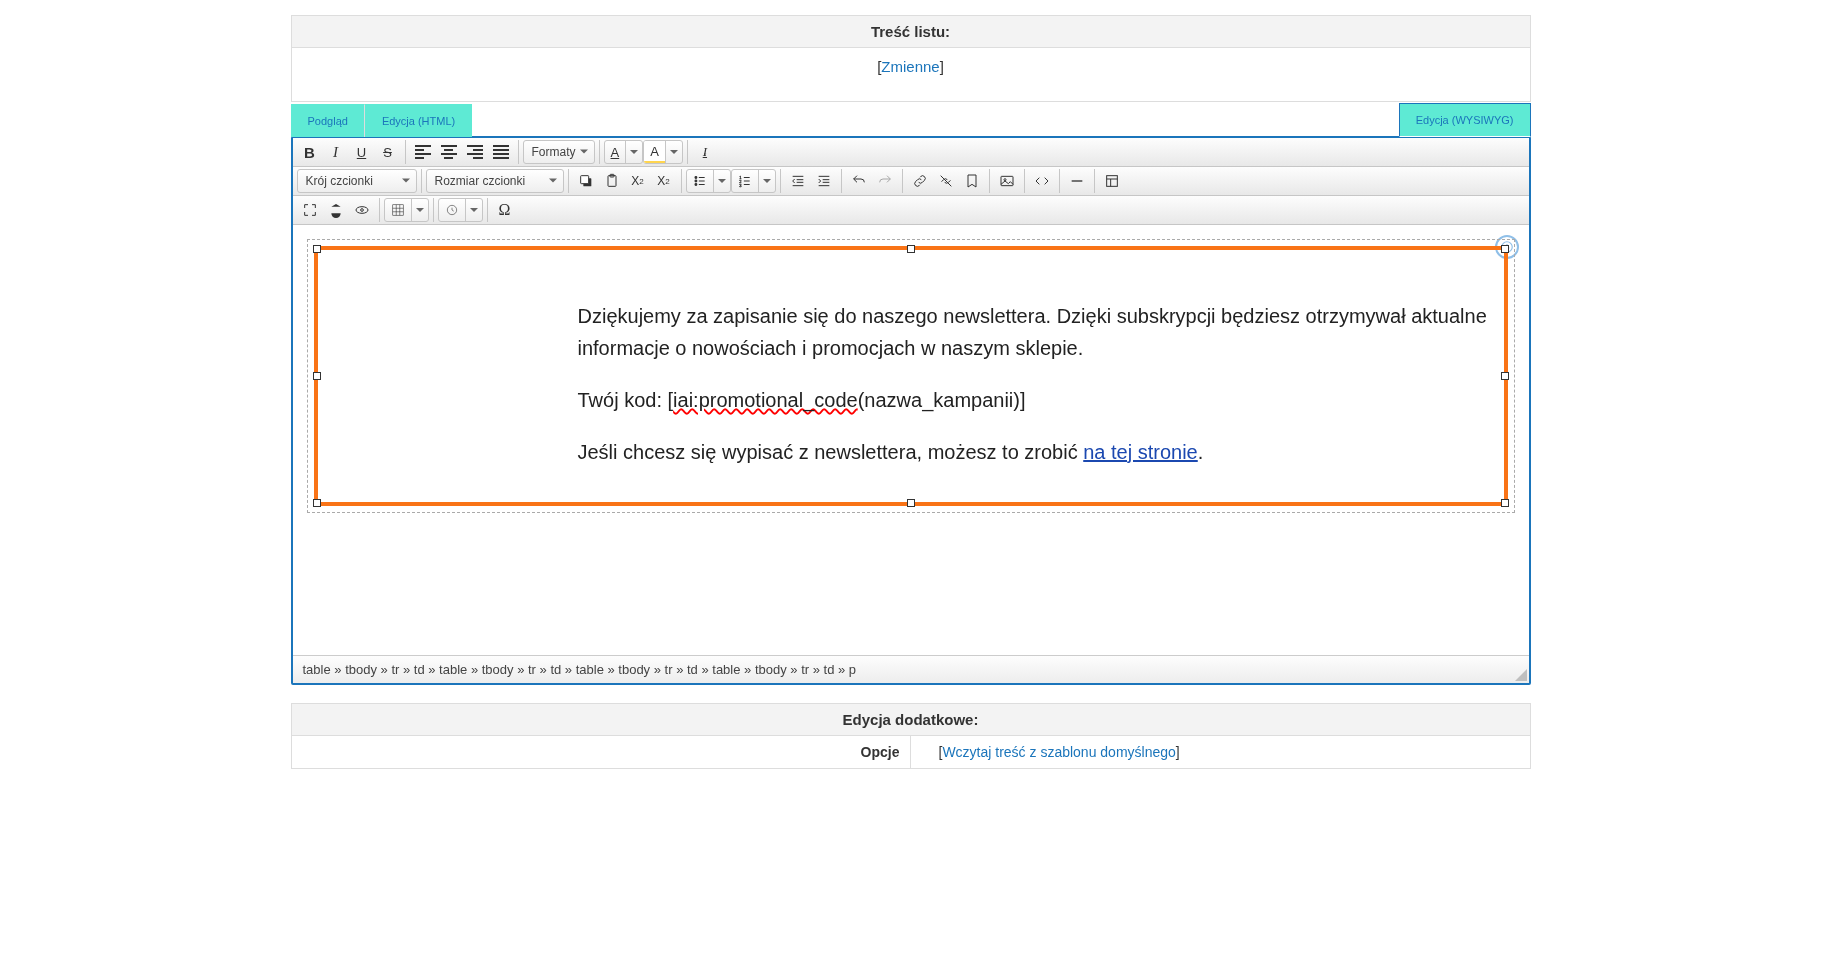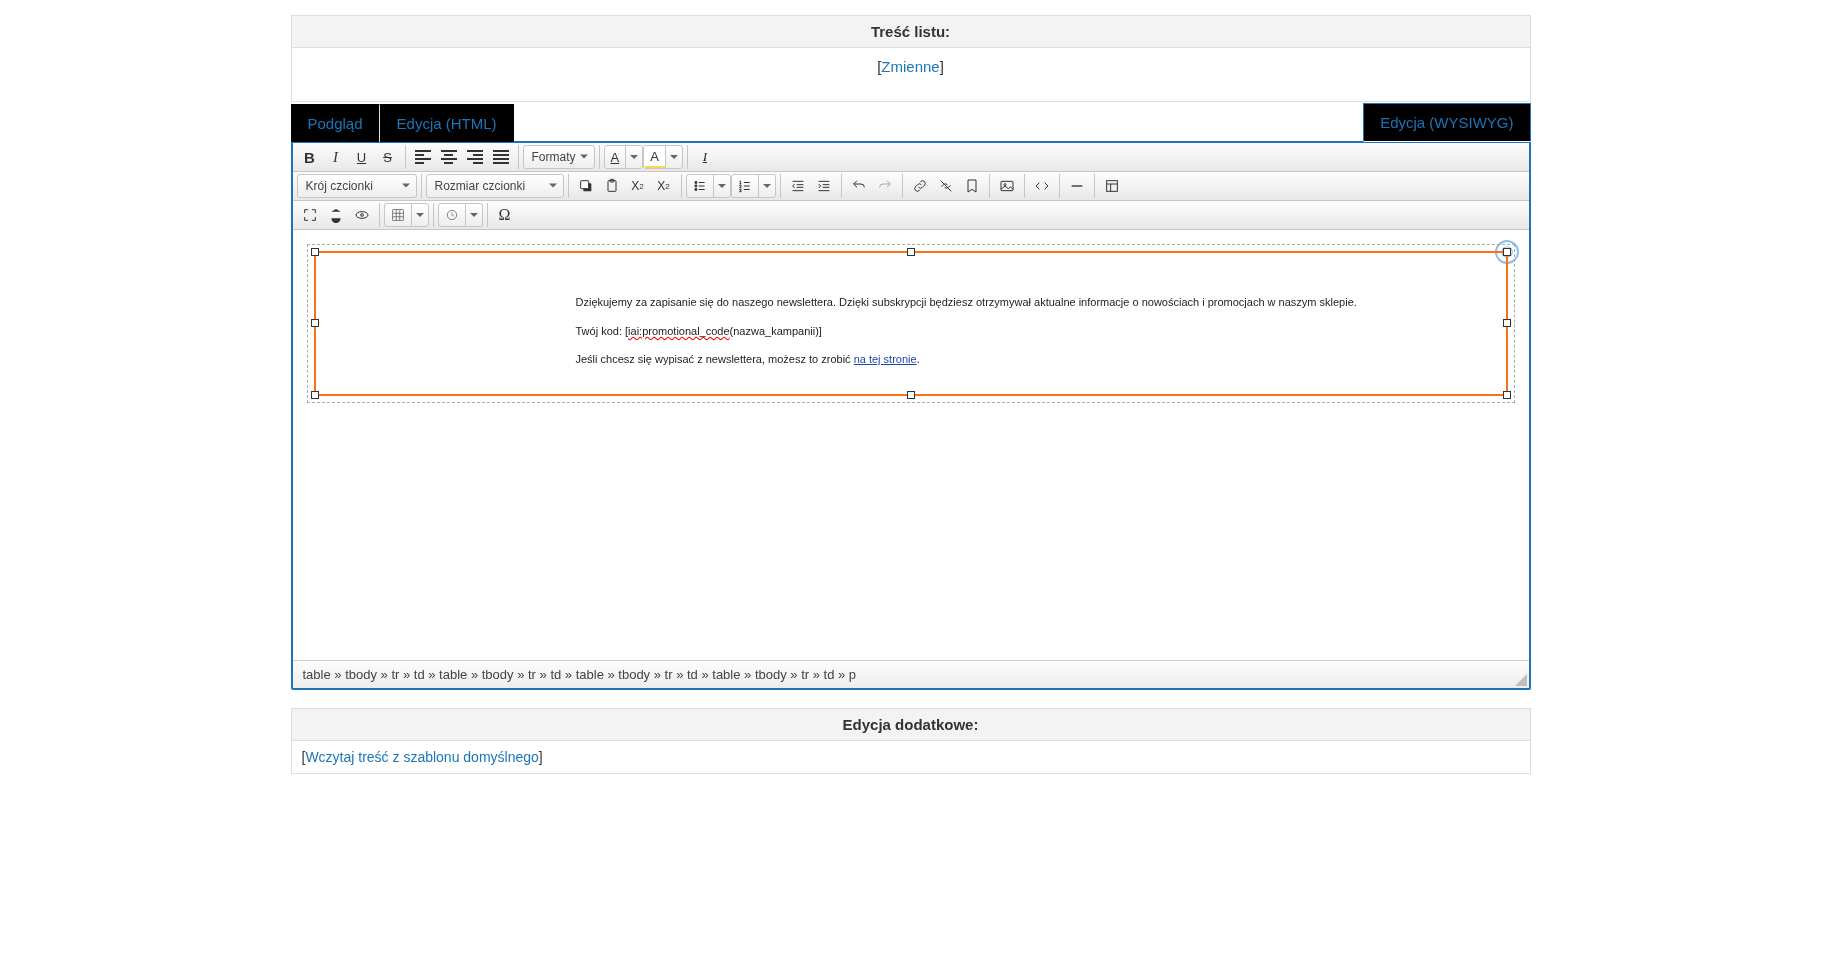--- a/index.html
+++ b/index.html
@@ -34,24 +34,24 @@
   .tabs-row {
     display: flex;
     align-items: flex-end;
     justify-content: space-between;
     padding: 0;
   }
   .tab {
     padding: 10px 16px;
     color: #1b75bb;
     cursor: pointer;
-    font-size: 15px;
+    font-size: 11px;
     border: 1px solid transparent;
     border-bottom: none;
-    background: #000000;
+    background: #5eead4;
     position: relative;
     top: 1px;
   }
   .tab.active {
     border-color: #1b75bb;
     border-bottom: 1px solid #fff;
     z-index: 2;
   }
   .tabs-left { display: flex; }
   .tabs-left .tab:first-child {
@@ -151,25 +151,25 @@
     overflow: auto;
     padding: 14px;
     position: relative;
   }
   .sel-outer {
     border: 1px dashed #aaa;
     padding: 6px;
     position: relative;
   }
   .sel-inner {
-    border: 2px solid #f97316;
+    border: 4px solid #f97316;
     position: relative;
     padding: 30px 8px 14px 260px;
     color: #222;
-    font-size: 11px;
+    font-size: 20px;
     line-height: 1.6;
   }
   .handle {
     width: 8px; height: 8px;
     background: #fff;
     border: 1px solid #333;
     position: absolute;
   }
   .h-tl { top:-5px; left:-5px; }
   .h-tr { top:-5px; right:-5px; }
@@ -223,21 +223,21 @@
   }
   .options-row .lbl {
     width: 50%;
     text-align: right;
     font-weight: bold;
     padding: 8px 10px;
     border-right: 1px solid #ddd;
   }
   .options-row .val {
     width: 50%;
-    padding: 8px 10px;
+    padding: 8px 28px;
   }
   .align-line { width:16px; display:flex; flex-direction:column; gap:2px; }
   .align-line span { height:2px; background:#333; display:block; }
 </style>
 </head>
 <body>
 
 <div class="wrap">
 
   <div class="section-header">Treść listu:</div>
@@ -534,16 +534,17 @@
     </div>
 
     <div class="status-bar">
       <span>table » tbody » tr » td » table » tbody » tr » td » table » tbody » tr » td » table » tbody » tr » td » p</span>
       <div class="resize-grip"></div>
     </div>
   </div>
 
   <div class="options-header">Edycja dodatkowe:</div>
   <div class="options-row">
+    <div class="lbl">Opcje</div>
     <div class="val">[<a href="#">Wczytaj treść z szablonu domyślnego</a>]</div>
   </div>
 
 </div>
 
 </body></html>

